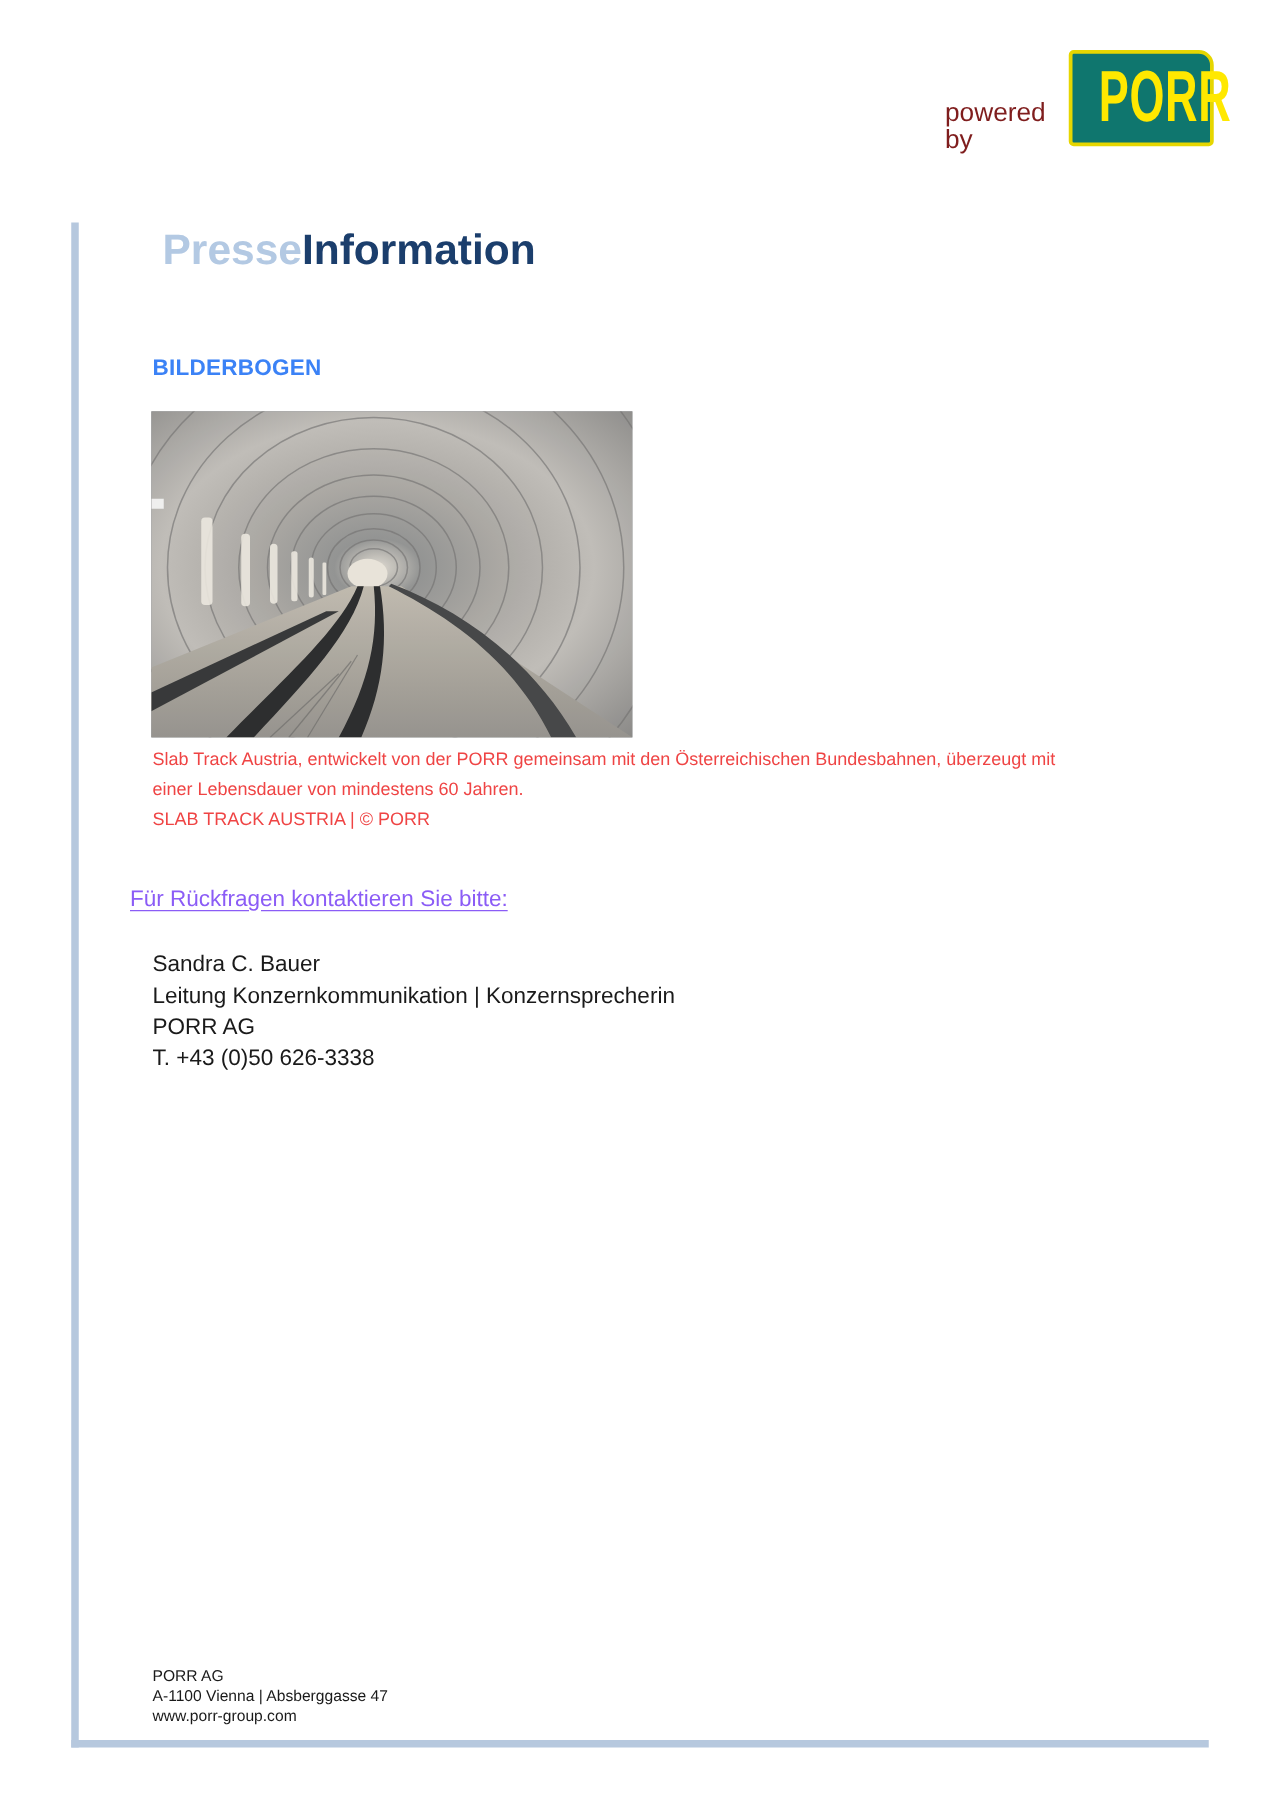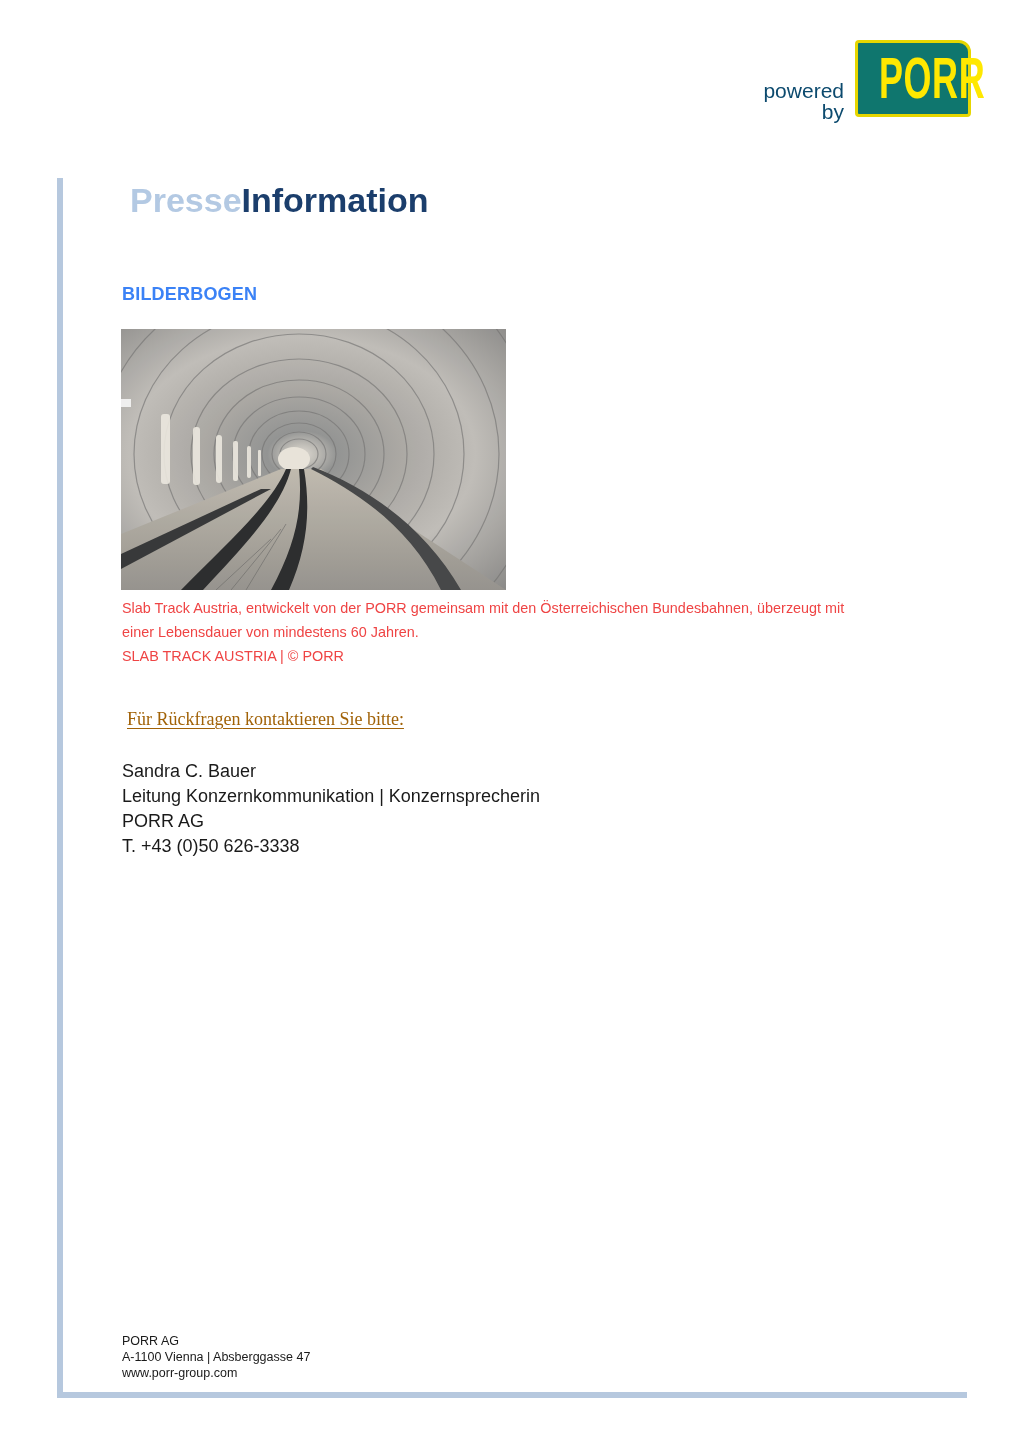--- a/index.html
+++ b/index.html
@@ -1,21 +1,21 @@
 <!DOCTYPE html>
 <html><head>
   <meta charset="utf-8">
   <style>
     * { margin: 0; padding: 0; box-sizing: border-box; }
     html, body { width: 1019px; height: 1440px; background: #ffffff; overflow: hidden; }
     body { position: relative; font-family: "Liberation Sans", sans-serif; color: #1a1a1a; }
 
     .logo-wrap { position: absolute; left: 756px; top: 40px; width: 215px; height: 78px; }
-    .powered { position: absolute; left: 0; top: 40px; width: 88px; text-align: right;
-      font-family: "Liberation Sans", sans-serif; font-size: 21px; line-height: 21px; color: #0c4a6e; }
+    .powered { position: absolute; left: 0; top: 40px; width: 88px; text-align: left;
+      font-family: "Liberation Sans", sans-serif; font-size: 21px; line-height: 21px; color: #7f1d1d; }
     .powered .by { display: block; }
     .porr-badge { position: absolute; left: 99px; top: 0; width: 116px; height: 77px;
       background: #0f766e; border: 3px solid #e6d600; border-radius: 4px 12px 4px 4px; }
     .porr-badge .txt { position: absolute; left: 0; right: 0; top: 5px; text-align: center;
       font-family: "Liberation Sans", sans-serif; font-weight: bold; font-size: 58px; line-height: 60px;
       color: #ffe800; letter-spacing: 1px; transform: scaleX(0.62); transform-origin: center; }
 
     .frame-left { position: absolute; left: 57px; top: 178px; width: 6px; height: 1220px; background: #b6c8de; }
     .frame-bottom { position: absolute; left: 57px; top: 1392px; width: 910px; height: 6px; background: #b6c8de; }
 
@@ -23,21 +23,21 @@
     .title .light { color: #b3c9e3; }
     .title .dark { color: #1b3e6c; }
 
     .section-heading { position: absolute; left: 122px; top: 284px; font-size: 18px; font-weight: bold; color: #3b82f6; letter-spacing: 0.2px; }
 
     .photo { position: absolute; left: 121px; top: 329px; width: 385px; height: 261px; overflow: hidden; background: #8d8f90; }
     .photo svg { display: block; }
 
     .caption { position: absolute; left: 122px; top: 596px; width: 800px; font-size: 14.4px; line-height: 24px; color: #ef4444; }
 
-    .contact-heading { position: absolute; left: 127px; top: 709px; font-size: 18px; color: #a16207; text-decoration: underline; text-underline-offset: 3px; font-family: Liberation Serif, serif; }
+    .contact-heading { position: absolute; left: 104px; top: 709px; font-size: 18px; color: #8b5cf6; text-decoration: underline; text-underline-offset: 3px; }
     .contact { position: absolute; left: 122px; top: 759px; font-size: 18px; line-height: 25px; color: #1a1a1a; }
     .contact .line { display: block; white-space: nowrap; }
     .contact a { color: #1a1adf; text-decoration: underline; text-underline-offset: 2px; }
 
     .footer { position: absolute; left: 122px; top: 1333px; font-size: 12.5px; line-height: 16px; color: #1a1a1a; }
     .footer .line { display: block; white-space: nowrap; }
   </style>
 </head>
 <body>
 

